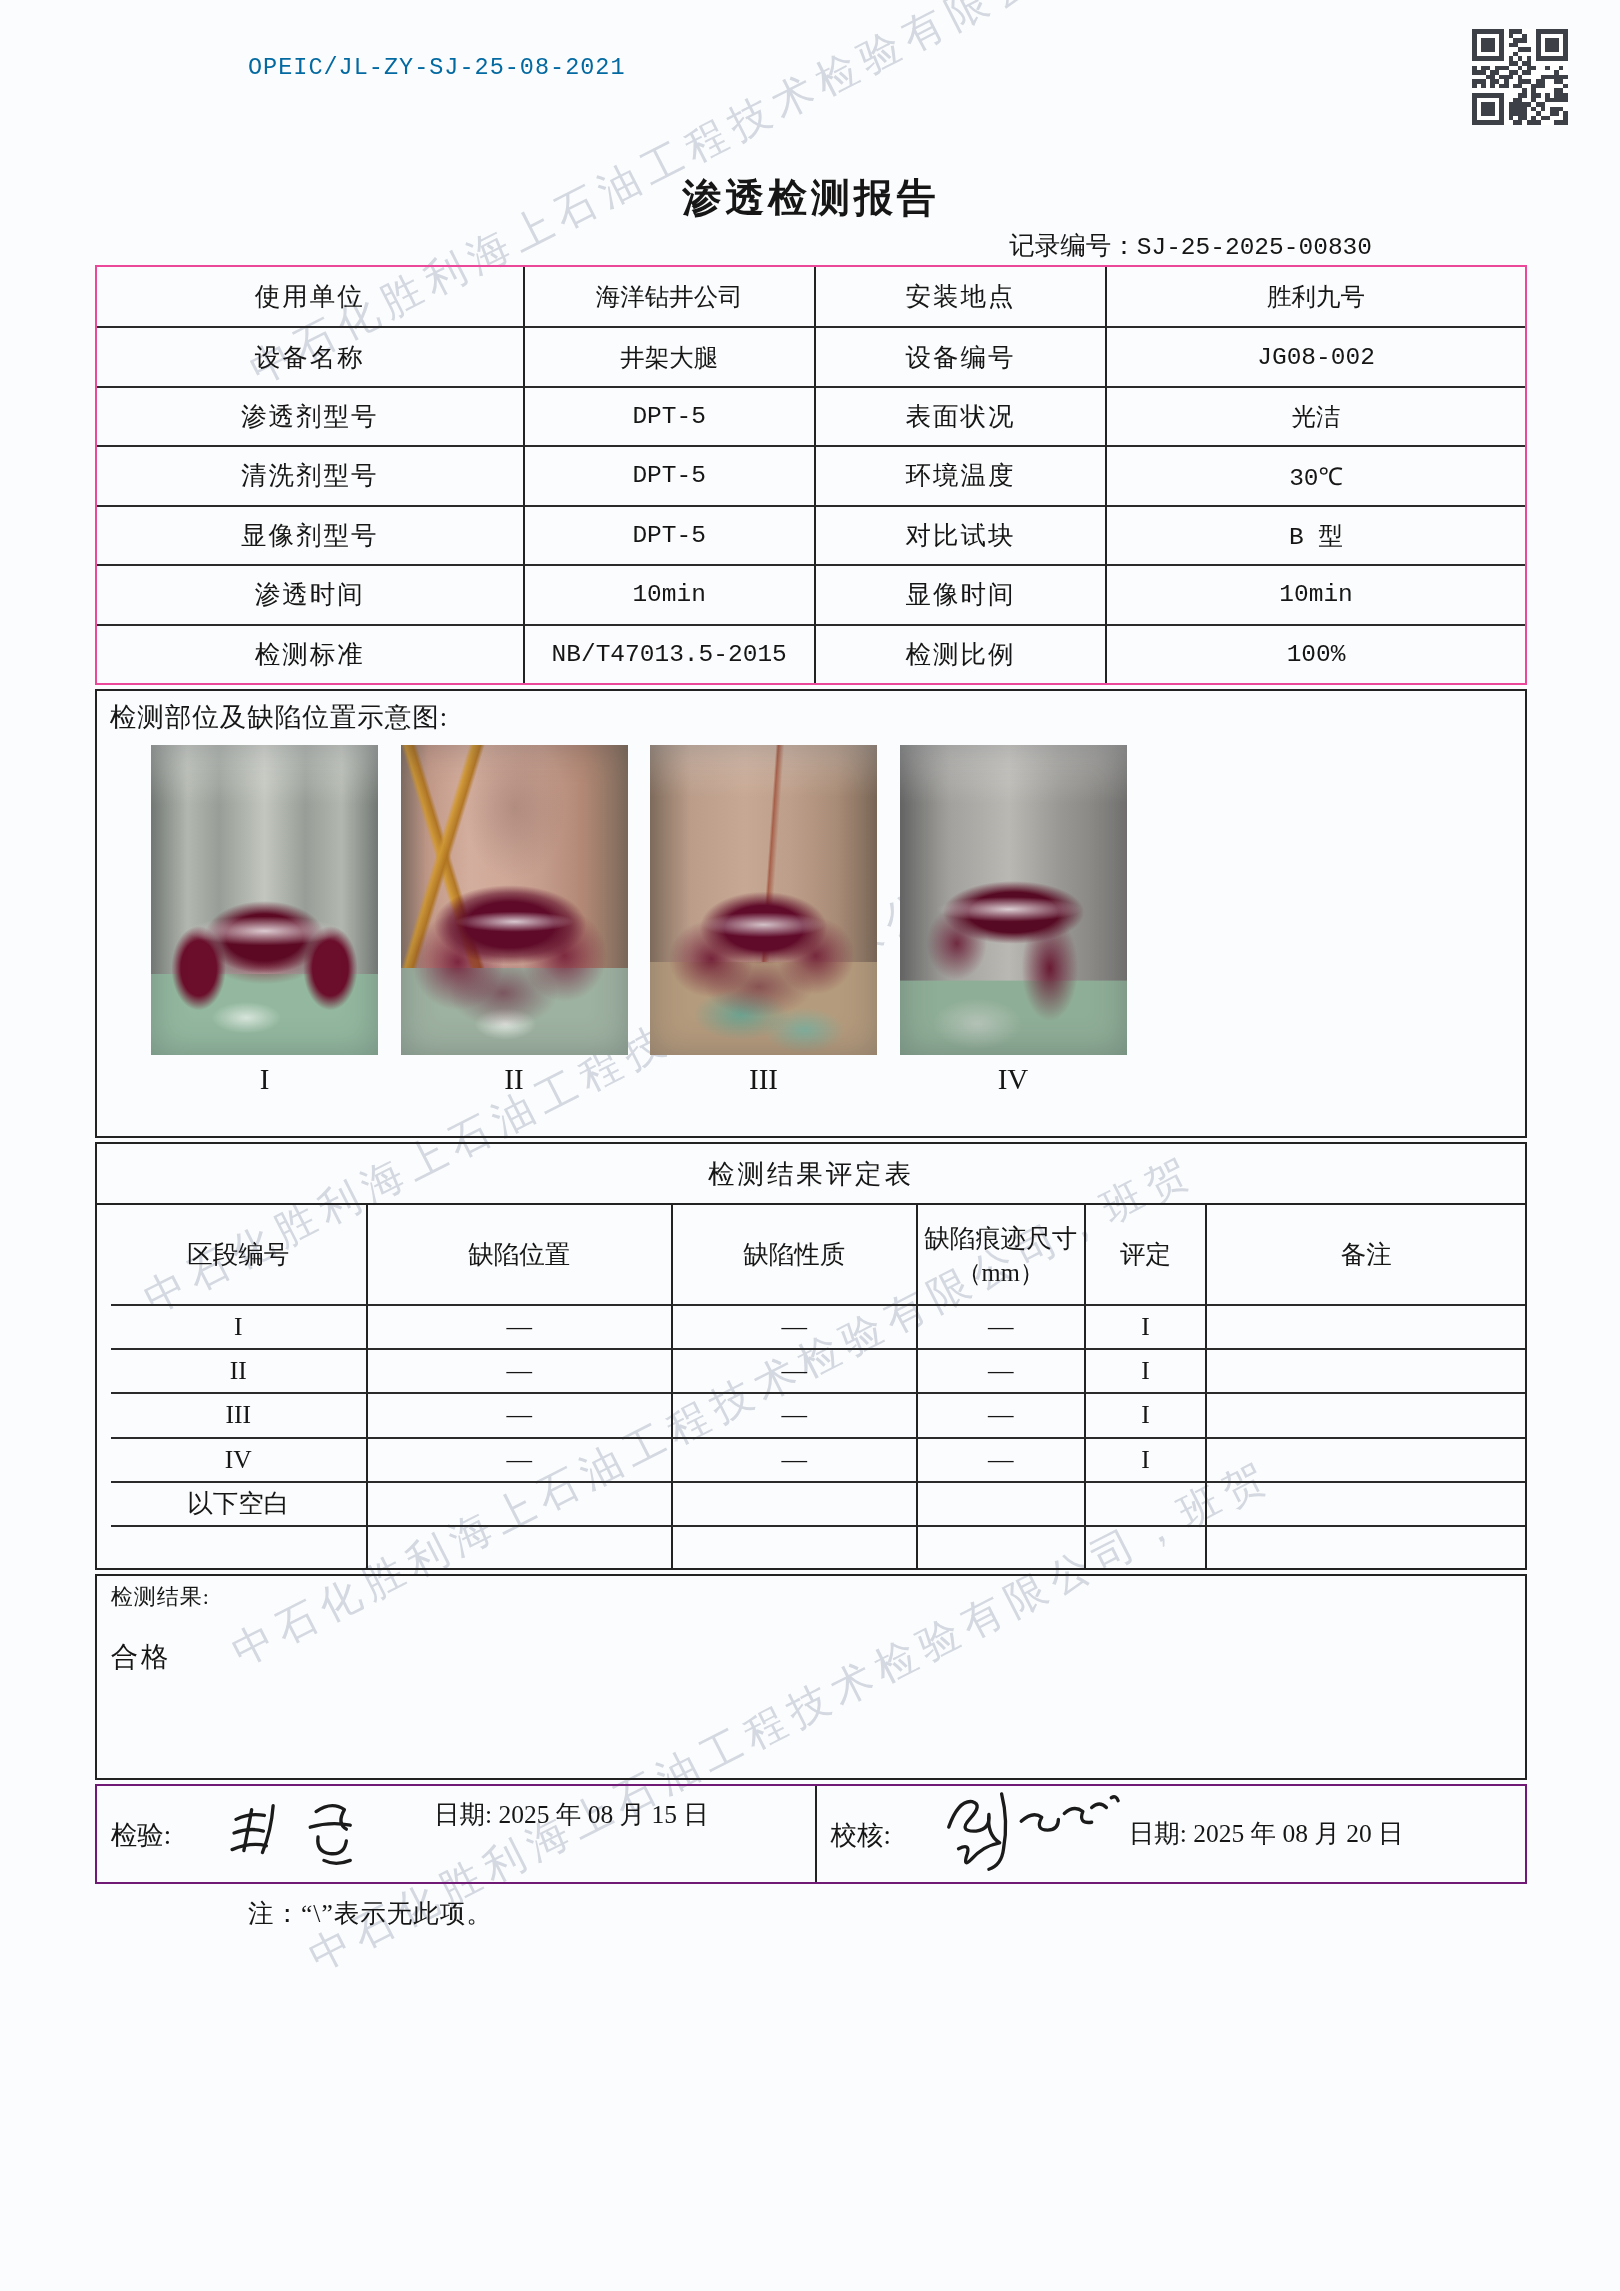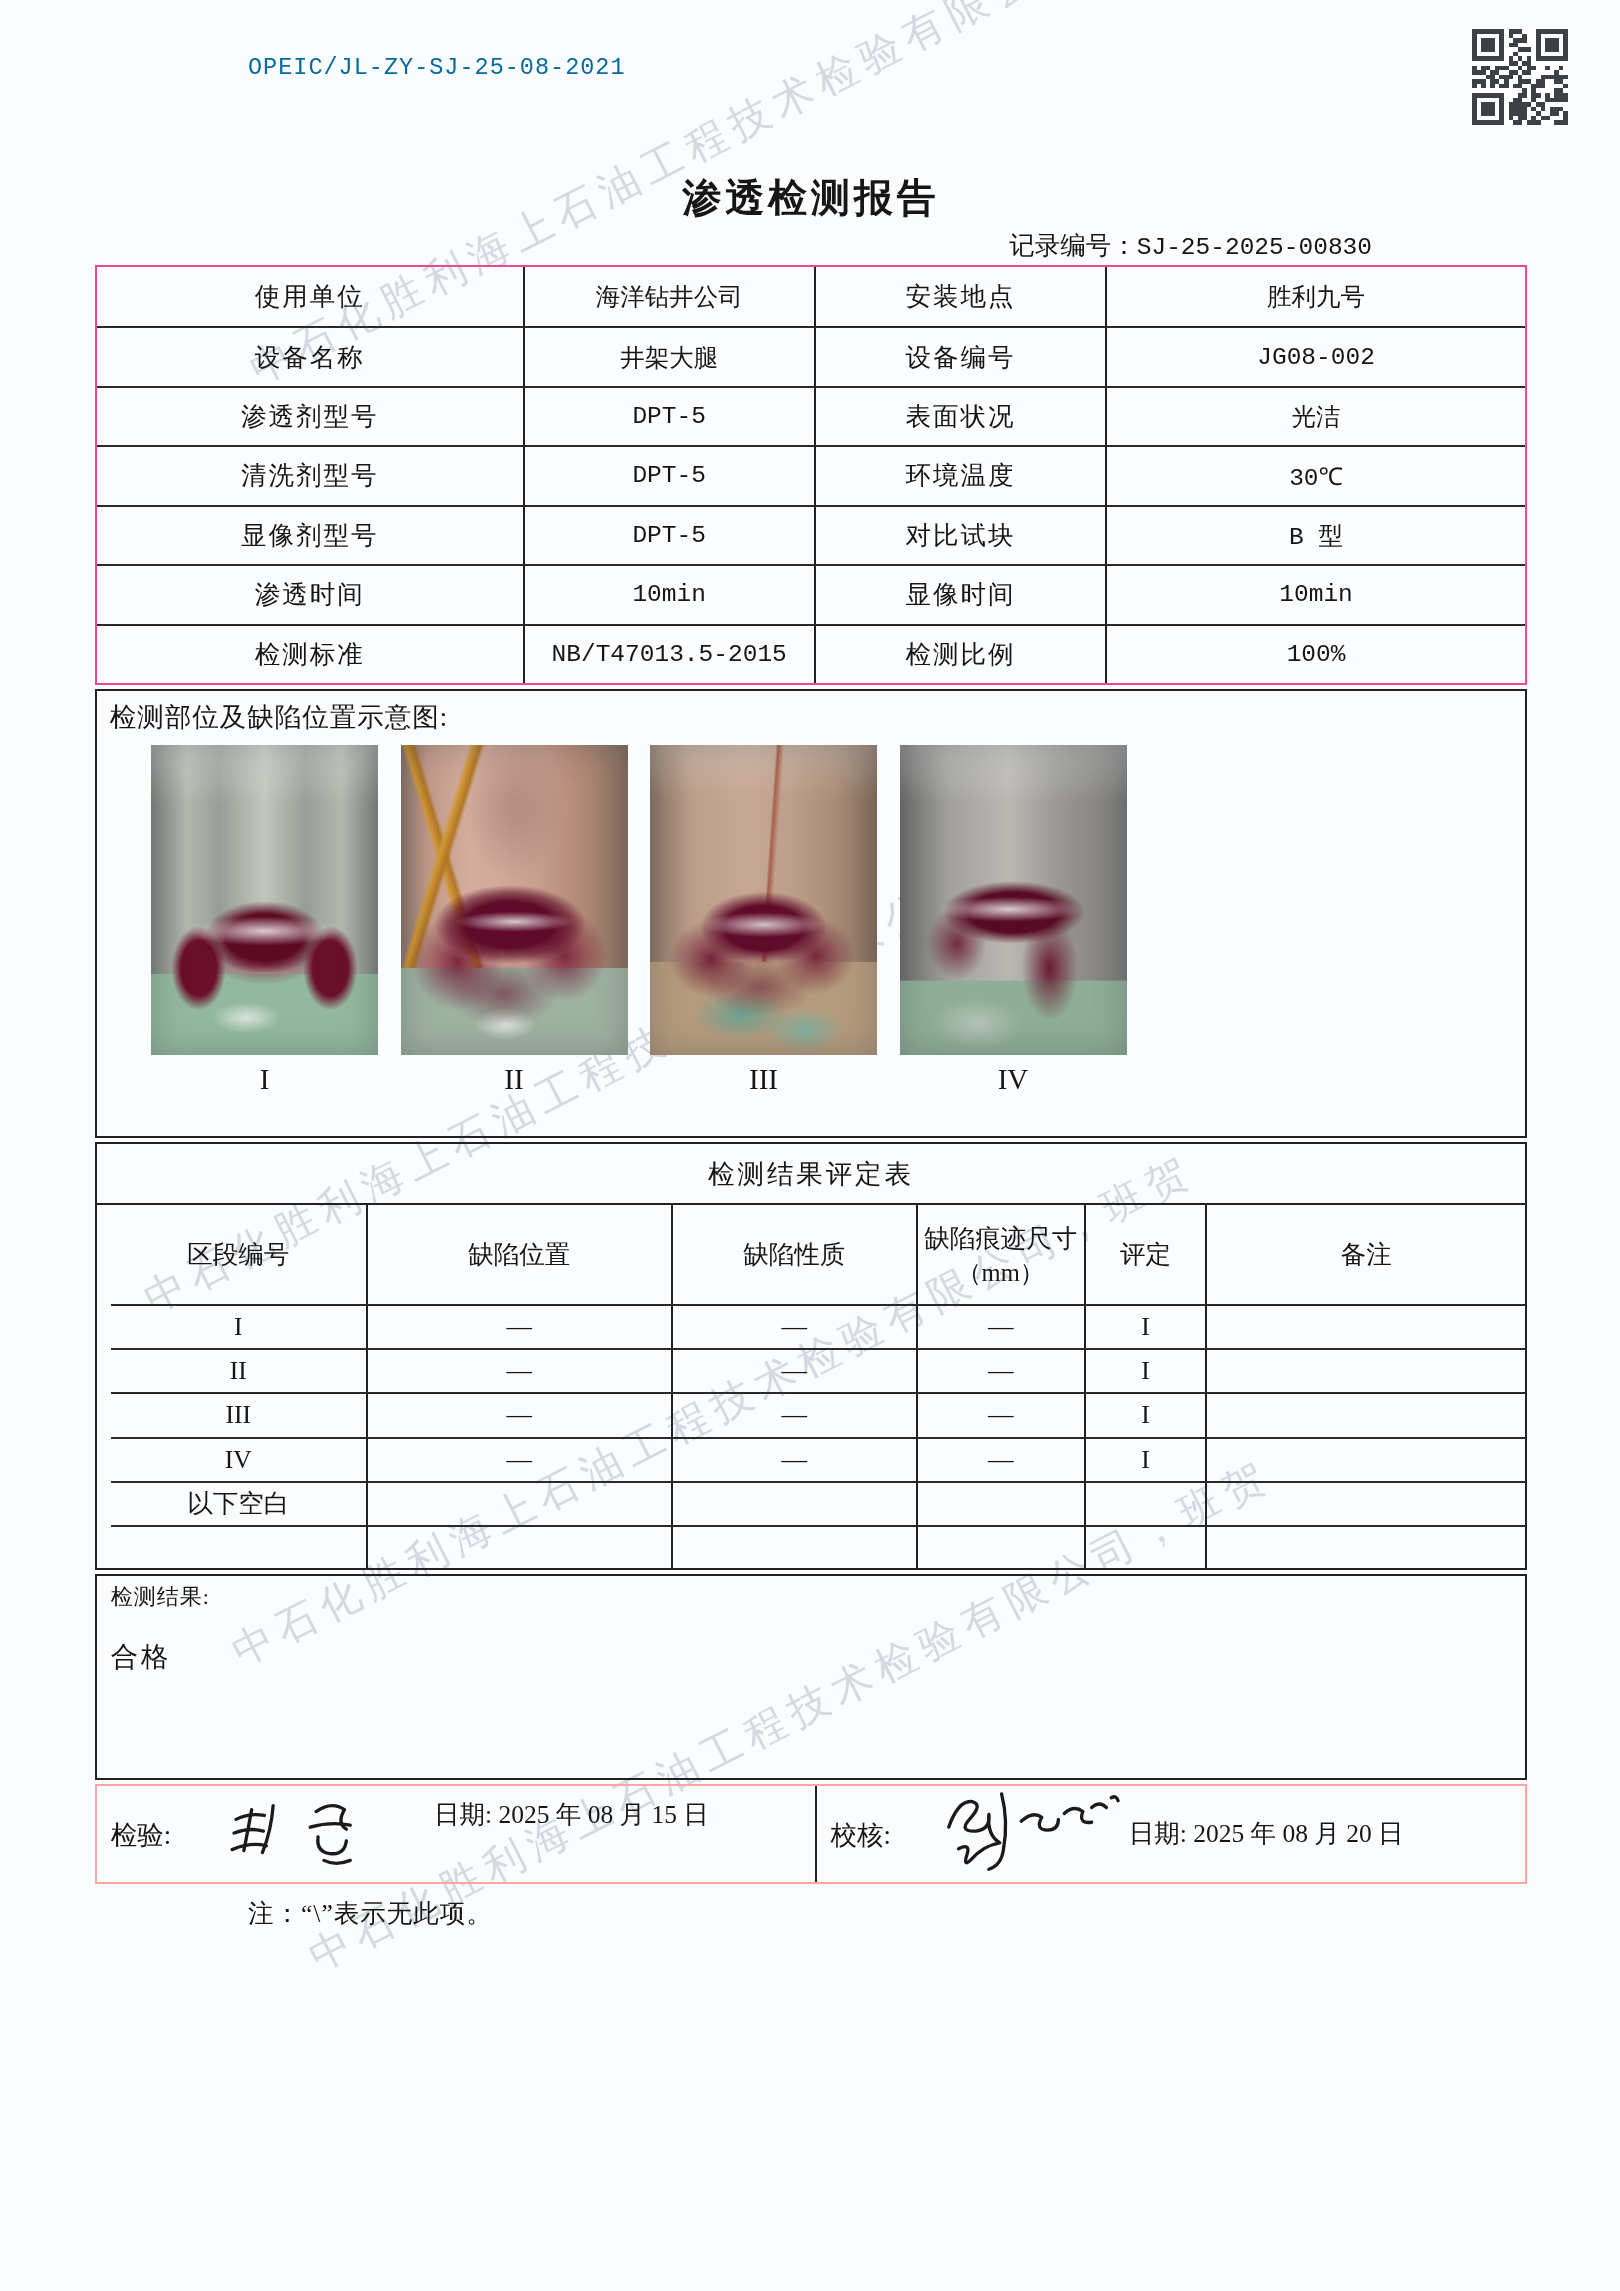--- a/index.html
+++ b/index.html
@@ -102,21 +102,21 @@
   .rt-grid > div:nth-child(6n+1){border-left:none;}
   .rt-grid > div:nth-child(n+7){border-top:2.9px solid #2a2a2a;flex-direction:row;}
   .rt-grid .h2{font-size:24.5px;}
 
   
   .result-box{left:95px;top:1574px;width:1432px;height:206px;border:2px solid #222;box-sizing:border-box;}
   .result-label{position:absolute;left:13.7px;top:5.9px;font-size:22px;letter-spacing:1px;}
   .result-value{position:absolute;left:13.7px;top:63px;font-size:27.4px;letter-spacing:2.9px;}
 
   
-  .sign-box{left:95px;top:1784px;width:1432px;height:100px;border:2px solid #fca5a5;box-sizing:border-box;display:flex;}
+  .sign-box{left:95px;top:1784px;width:1432px;height:100px;border:2px solid #701a75;box-sizing:border-box;display:flex;}
   .sign-cell{position:relative;height:100%;box-sizing:border-box;}
   .sign-cell.left{width:50.4%;border-right:2px solid #222;}
   .sign-cell.right{flex:1;}
   .sign-label{position:absolute;left:13.7px;top:31px;font-size:26.5px;}
   .sig{position:absolute;}
   .sig path{stroke:#1b1b1b;stroke-width:3.4;fill:none;stroke-linecap:round;stroke-linejoin:round;}
   .sign-date{position:absolute;font-size:25.5px;line-height:1.45;}
   .sign-date.d1{left:337px;top:10.8px;width:325px;}
   .sign-date.d2{left:312px;top:30px;white-space:nowrap;}
 

